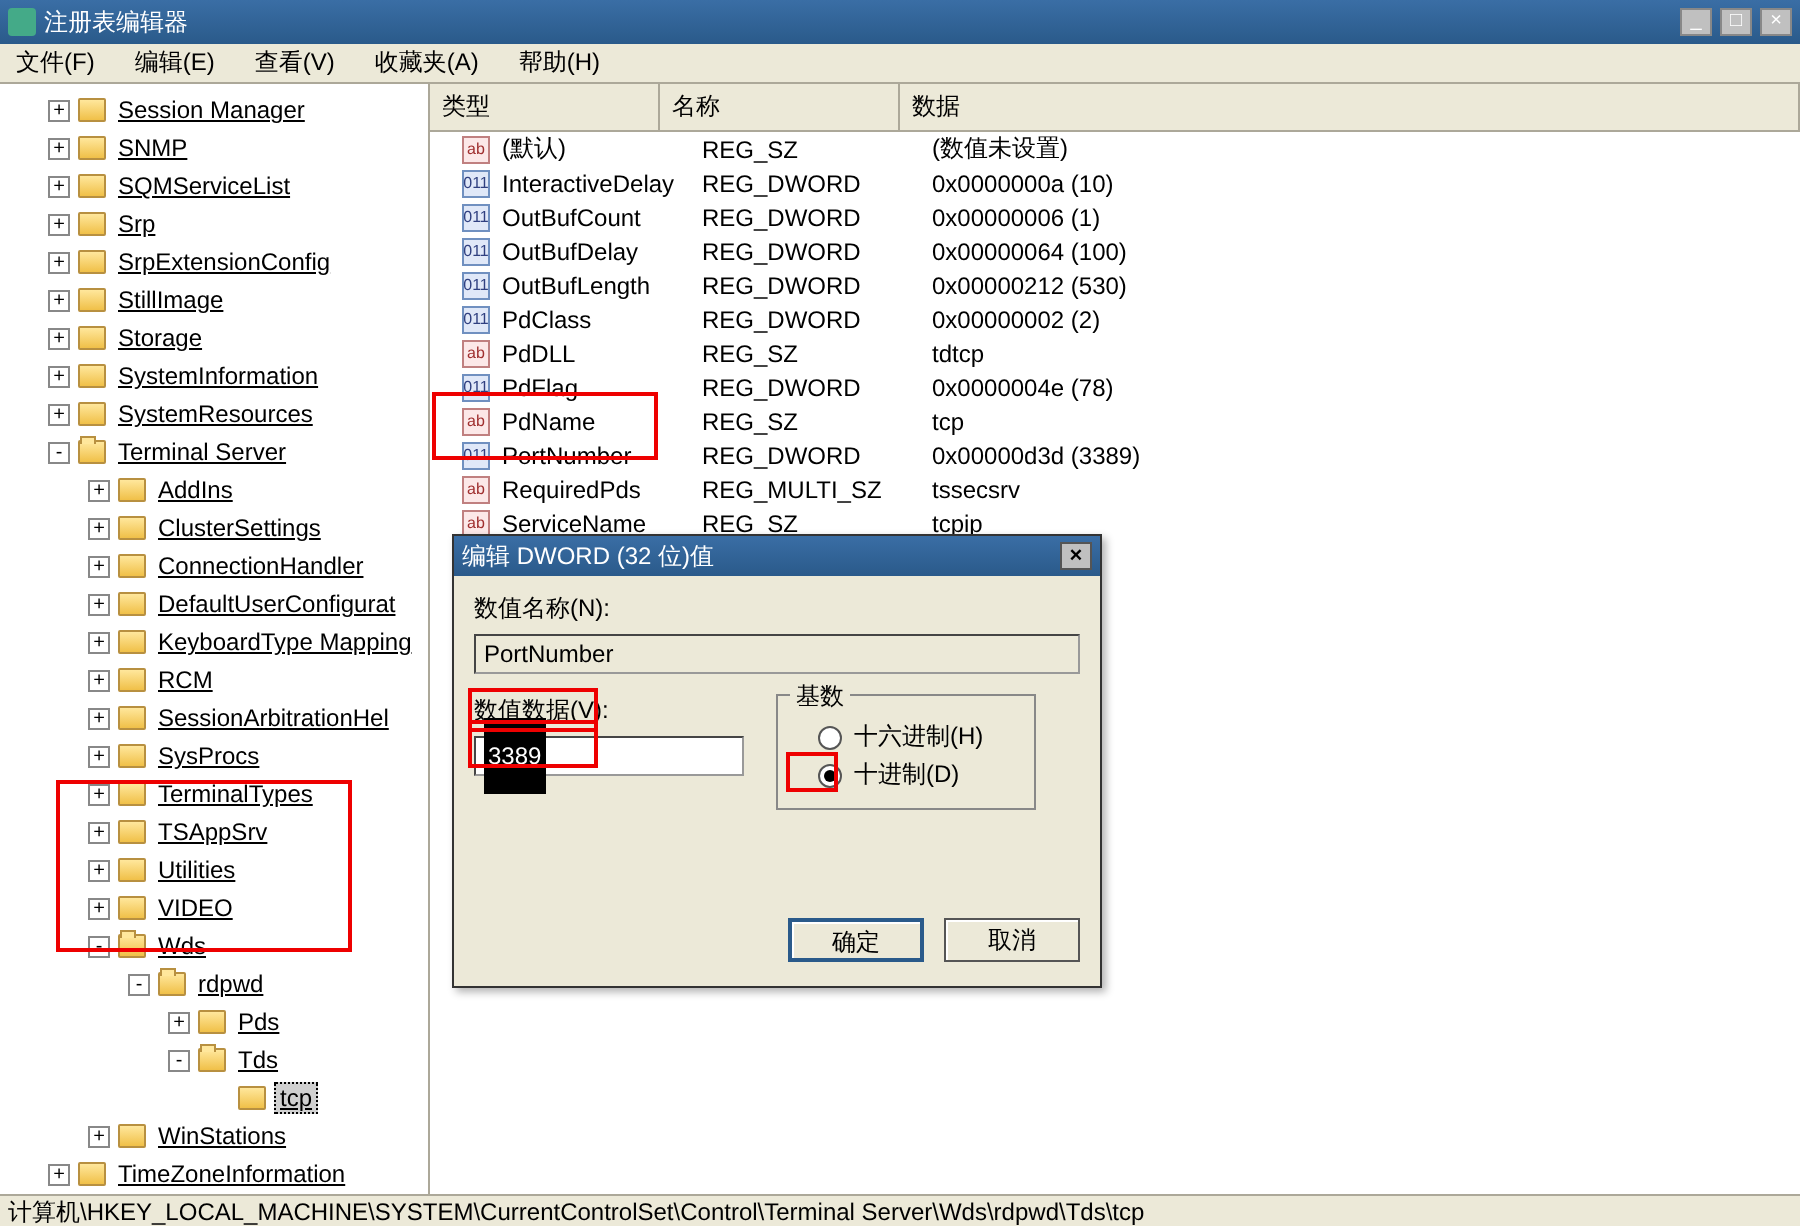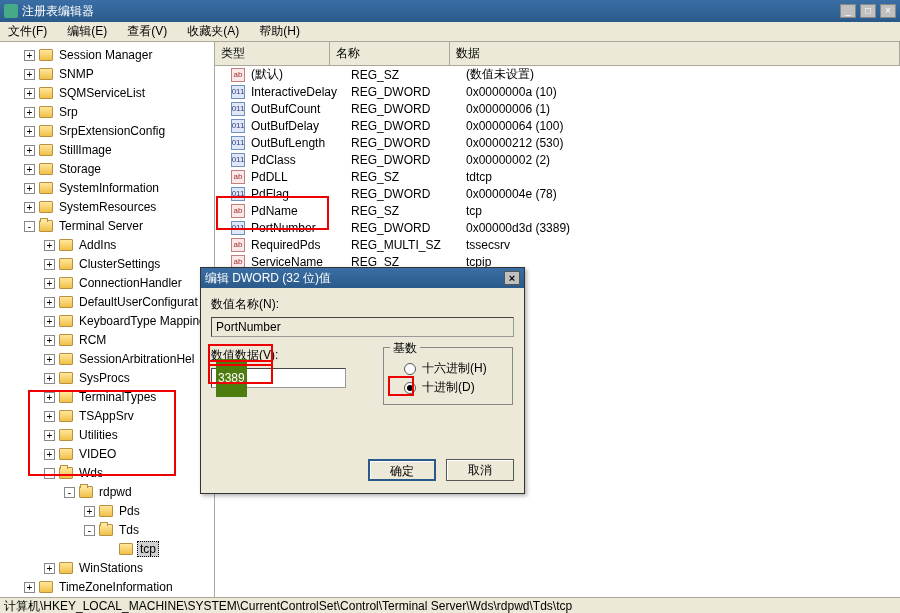--- a/index.html
+++ b/index.html
@@ -15,52 +15,52 @@
 .menuitem { cursor: pointer; padding: 2px 4px; }
 
 .content { display: flex; height: 555px; }
 
 .treepane { width: 215px; border-right: 1px solid #aca899; overflow: auto; background: #fff; padding: 2px 0; }
 .treerow { display: inline-flex; align-items: center; height: 16px; padding: 0 2px; cursor: pointer; margin-left: 2px; }
 .expander { width: 11px; height: 11px; border: 1px solid #888; background: #fff; font-size: 10px; line-height: 9px; text-align: center; margin-right: 4px; cursor: pointer; user-select: none; }
 .expander.blank { border: none; background: none; }
 .foldericon { width: 14px; height: 12px; background: linear-gradient(#ffe79c, #f0c048); border: 1px solid #b89040; border-radius: 1px; margin-right: 4px; position: relative; }
 .foldericon.open::before { content:""; position:absolute; top:-3px; left:0; width:6px; height:3px; background:#ffe79c; border:1px solid #b89040; border-bottom:none; }
-.treelabel { padding: 0 2px; }
+.treelabel { padding: 0 2px; text-decoration: underline; }
 .treelabel.selected { background: #d0d0d0; border: 1px dotted #000; }
 .indent { display: inline-block; }
 .i1{width:20px}.i2{width:40px}.i3{width:60px}.i4{width:80px}.i5{width:100px}
 
 .listpane { flex: 1; background: #fff; overflow: auto; position: relative; }
 .listhdr { display: flex; background: #ece9d8; border-bottom: 1px solid #aca899; position: sticky; top: 0; }
 .listhdr .col { padding: 3px 6px; border-right: 1px solid #aca899; cursor: pointer; }
 .col-name { width: 120px; } .col-type { width: 115px; } .col-data { flex: 1; }
 .listrow { display: flex; height: 17px; align-items: center; }
 .listrow .cell { padding: 0 6px; overflow: hidden; }
 .valicon { width: 14px; height: 14px; margin-left: 16px; display: inline-flex; align-items: center; justify-content: center; font-size: 8px; border: 1px solid; }
 .valicon.sz { background: #fce8e8; border-color: #c08080; color: #a03030; }
 .valicon.bin { background: #e0e8f8; border-color: #7090c0; color: #304080; }
 
 .redbox { position: absolute; border: 2px solid #e00; pointer-events: none; }
 
-.dialog { position: absolute; left: 200px; top: 267px; width: 325px; background: #ece9d8; border: 1px solid #333; box-shadow: 2px 2px 4px rgba(0,0,0,.3); }
+.dialog { position: absolute; left: 226px; top: 267px; width: 325px; background: #ece9d8; border: 1px solid #333; box-shadow: 2px 2px 4px rgba(0,0,0,.3); }
 .dialog .dlgtitle { background: linear-gradient(#3a6ea5, #2a5a8a); color: #fff; height: 20px; display: flex; align-items: center; padding: 0 4px; }
 .dialog .dlgtitle .spacer { flex: 1; }
 .dlgclose { width: 16px; height: 14px; background: #c0c0c0; border: 1px solid #555; color:#000; font-size: 11px; font-weight: bold; text-align: center; line-height: 12px; cursor: pointer; }
 .dlgbody { padding: 8px 10px 12px; }
 .dlglabel { margin-bottom: 4px; }
 .dlginput { width: 100%; border: 1px inset #999; background: #fff; padding: 2px 4px; height: 20px; }
 .dlginput.short { width: 135px; }
-.dlginput .sel { background: #4d7c0f; color: #fff; padding: 12px 2px; }
+.dlginput .sel { background: #000000; color: #fff; padding: 12px 2px; }
 .groupbox { border: 1px solid #888; padding: 10px 20px 6px; position: relative; width: 130px; }
 .groupbox .legend { position: absolute; top: -8px; left: 6px; background: #ece9d8; padding: 0 3px; }
 .radio { display: flex; align-items: center; gap: 6px; margin: 2px 0; cursor: pointer; }
 .radiodot { width: 12px; height: 12px; border-radius: 50%; border: 1px solid #555; background: #fff; display: inline-flex; align-items: center; justify-content: center; }
 .radiodot .inner { width: 6px; height: 6px; border-radius: 50%; background: #000; }
-.dlgrow { display: flex; gap: 32px; align-items: flex-start; margin-top: 10px; }
+.dlgrow { display: flex; gap: 11px; align-items: flex-start; margin-top: 10px; }
 .btnrow { display: flex; justify-content: flex-end; gap: 10px; margin-top: 18px; }
 .btn { width: 68px; height: 22px; background: #ece9d8; border: 1px solid #555; cursor: pointer; text-align: center; line-height: 20px; box-shadow: 1px 1px 0 #fff inset; margin-top: 36px; }
 .btn.default { border: 2px solid #2a5a8a; }
 
 .statusbar { height: 18px; background: #ece9d8; border-top: 1px solid #aca899; display: flex; align-items: center; padding: 0 4px; font-family: "SimSun", monospace; }
 </style>
 </head>
 <body>
 
 <div class="titlebar">

